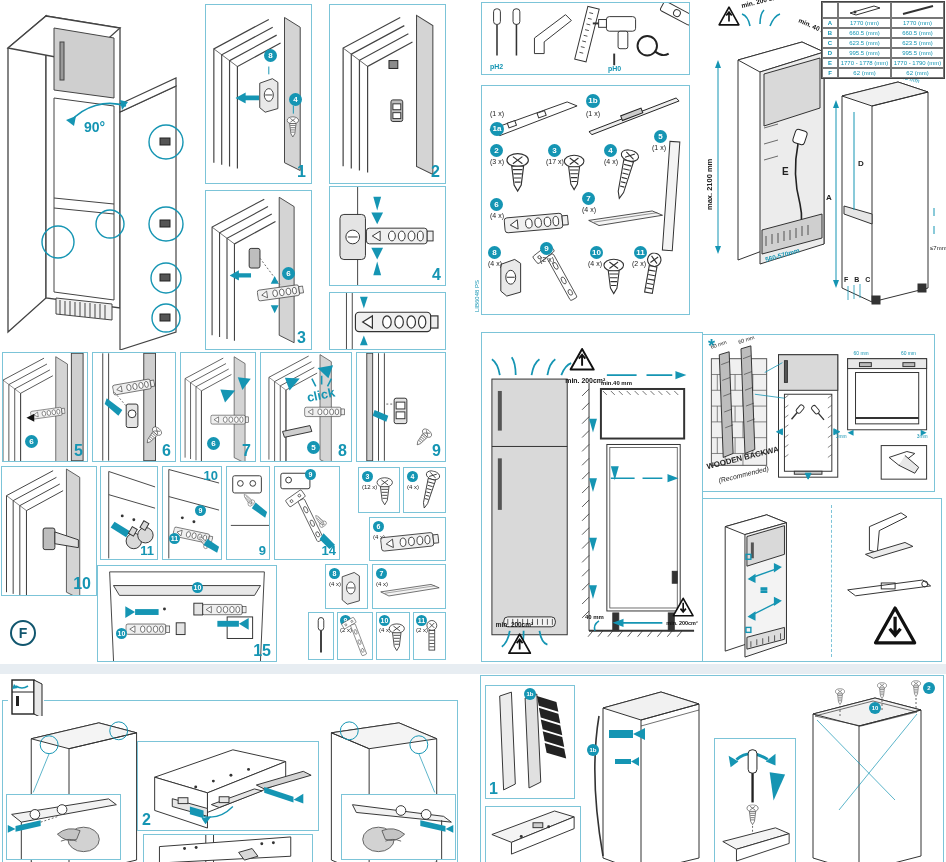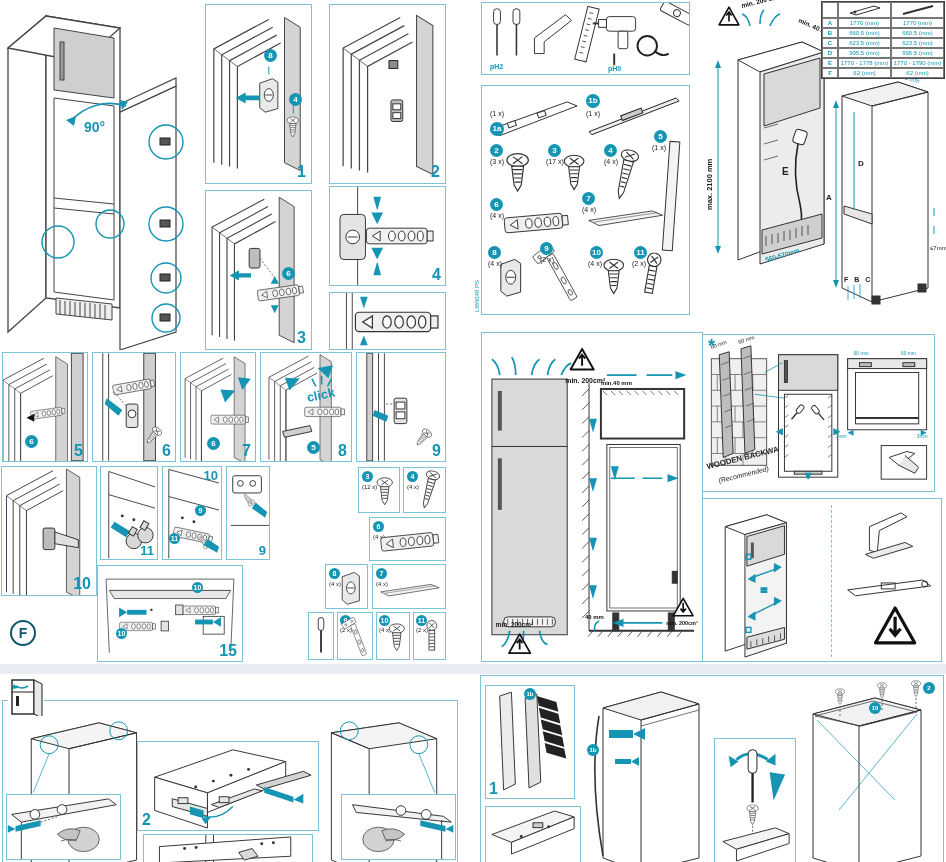--- a/index.html
+++ b/index.html
@@ -355,22 +355,37 @@
       <circle cx="14" cy="16" r="3" fill="none" stroke="#333"></circle>
       <circle cx="27" cy="16" r="3" fill="none" stroke="#333"></circle>
       <g transform="rotate(140 24 34)">
           <use href="#screwS" x="20" y="28" width="9" height="16"></use>
         </g>
       <polygon points="40,52 26,42 30,36 42,46" fill="var(--ac)"></polygon>
       <line x1="4" y1="60" x2="44" y2="60" stroke="#444"></line>
     </svg>
     <span class="num sm" style="right:3px;bottom:2px;">9</span>
   </div>
-
-  <div class="panel" style="left:97px;top:565px;width:146px;height:97px;">
+  <div class="panel" style="left:274px;top:466px;width:66px;height:94px;">
+    <svg class="fill" viewBox="0 0 66 94">
+      <rect x="6" y="6" width="30" height="16" rx="2" fill="#fff" stroke="#333"></rect>
+      <circle cx="14" cy="13" r="3" fill="none" stroke="#333"></circle>
+      <g transform="rotate(-35 36 52)">
+          <use href="#tool9" x="24" y="16" width="24" height="70"></use>
+        </g>
+      <g transform="rotate(140 48 56)">
+          <use href="#screwS" x="44" y="50" width="9" height="16"></use>
+        </g>
+      <polygon points="58,84 46,72 52,68 62,78" fill="var(--ac)" transform="rotate(180 54 76)"></polygon>
+    </svg>
+    <span class="cref" style="left:30px;top:2px;width:11px;height:11px;font-size:7px;">9</span>
+    <span class="num sm" style="right:3px;bottom:2px;">14</span>
+  </div>
+
+  <div class="panel" style="left:97px;top:565px;width:180px;height:97px;">
     <svg class="fill" viewBox="0 0 178 97">
       <line x1="10" y1="6" x2="168" y2="6" stroke="#444"></line>
       <line x1="14" y1="20" x2="164" y2="20" stroke="#444"></line>
       <polygon points="14,20 164,20 158,30 20,30" fill="#e8e8e8" stroke="#444"></polygon>
       <line x1="10" y1="6" x2="14" y2="97" stroke="#444"></line>
       <line x1="168" y1="6" x2="164" y2="97" stroke="#444"></line>
       <circle cx="54" cy="48" r="1.5" fill="#333"></circle>
         <circle cx="66" cy="44" r="1.5" fill="#333"></circle>
       <use href="#slider" x="26" y="58" width="46" height="13"></use>
       <rect x="78" y="58" width="9" height="12" fill="#e4e4e4" stroke="#333"></rect>

